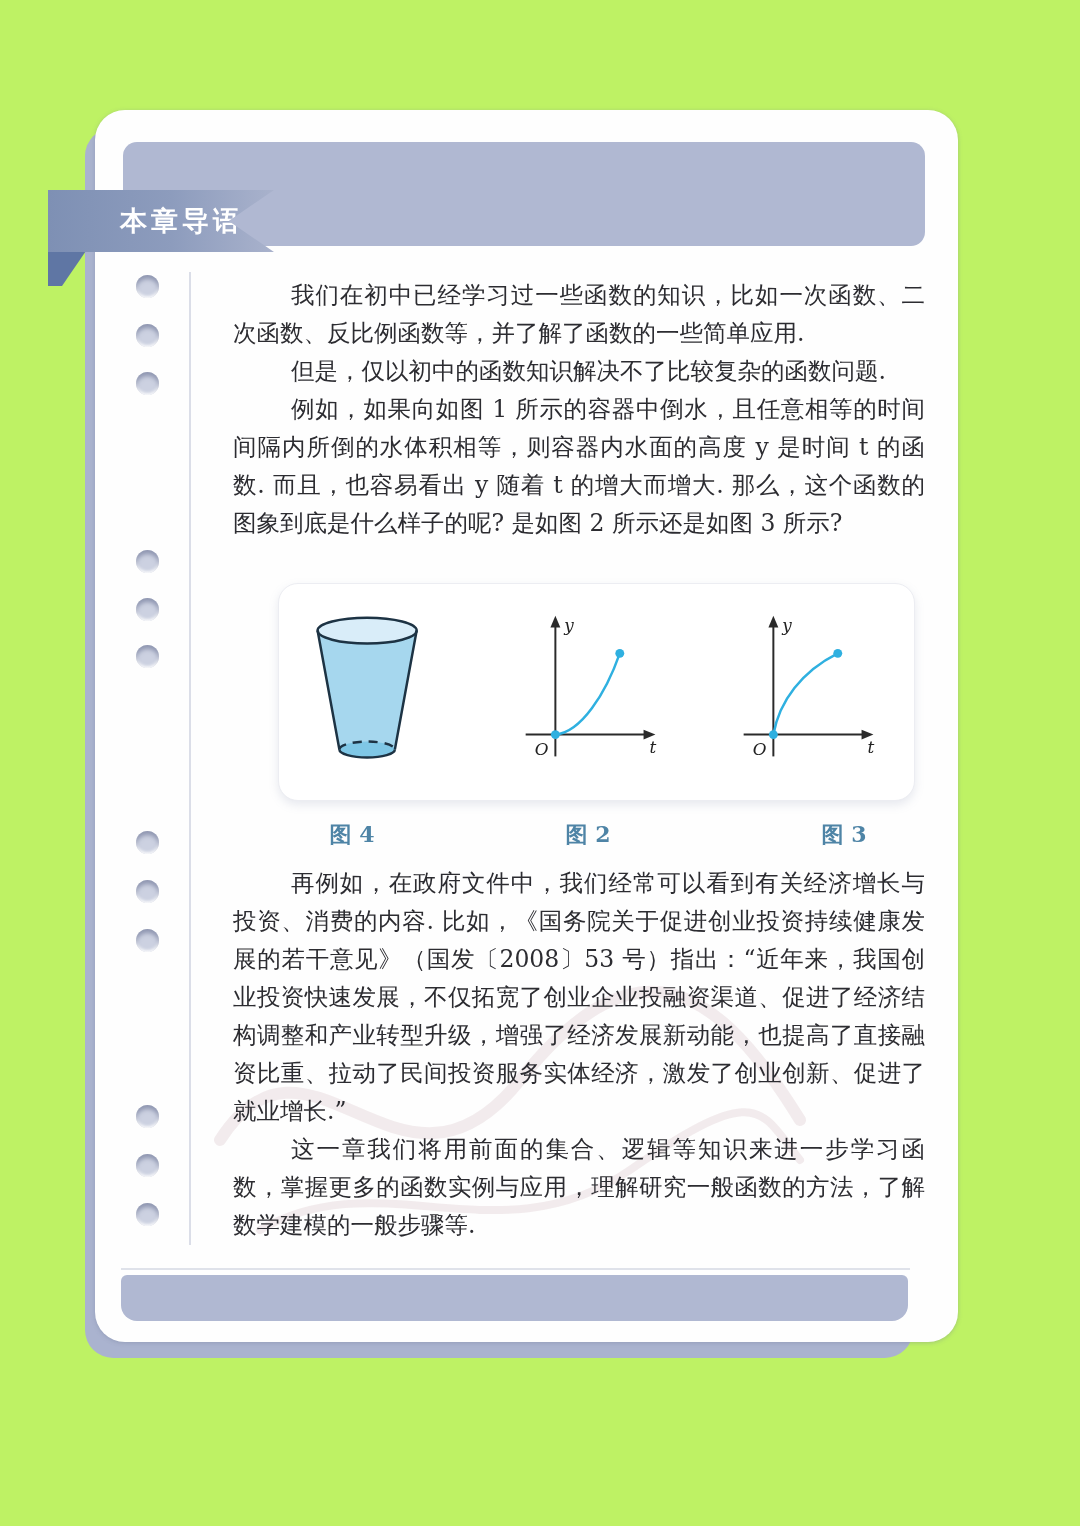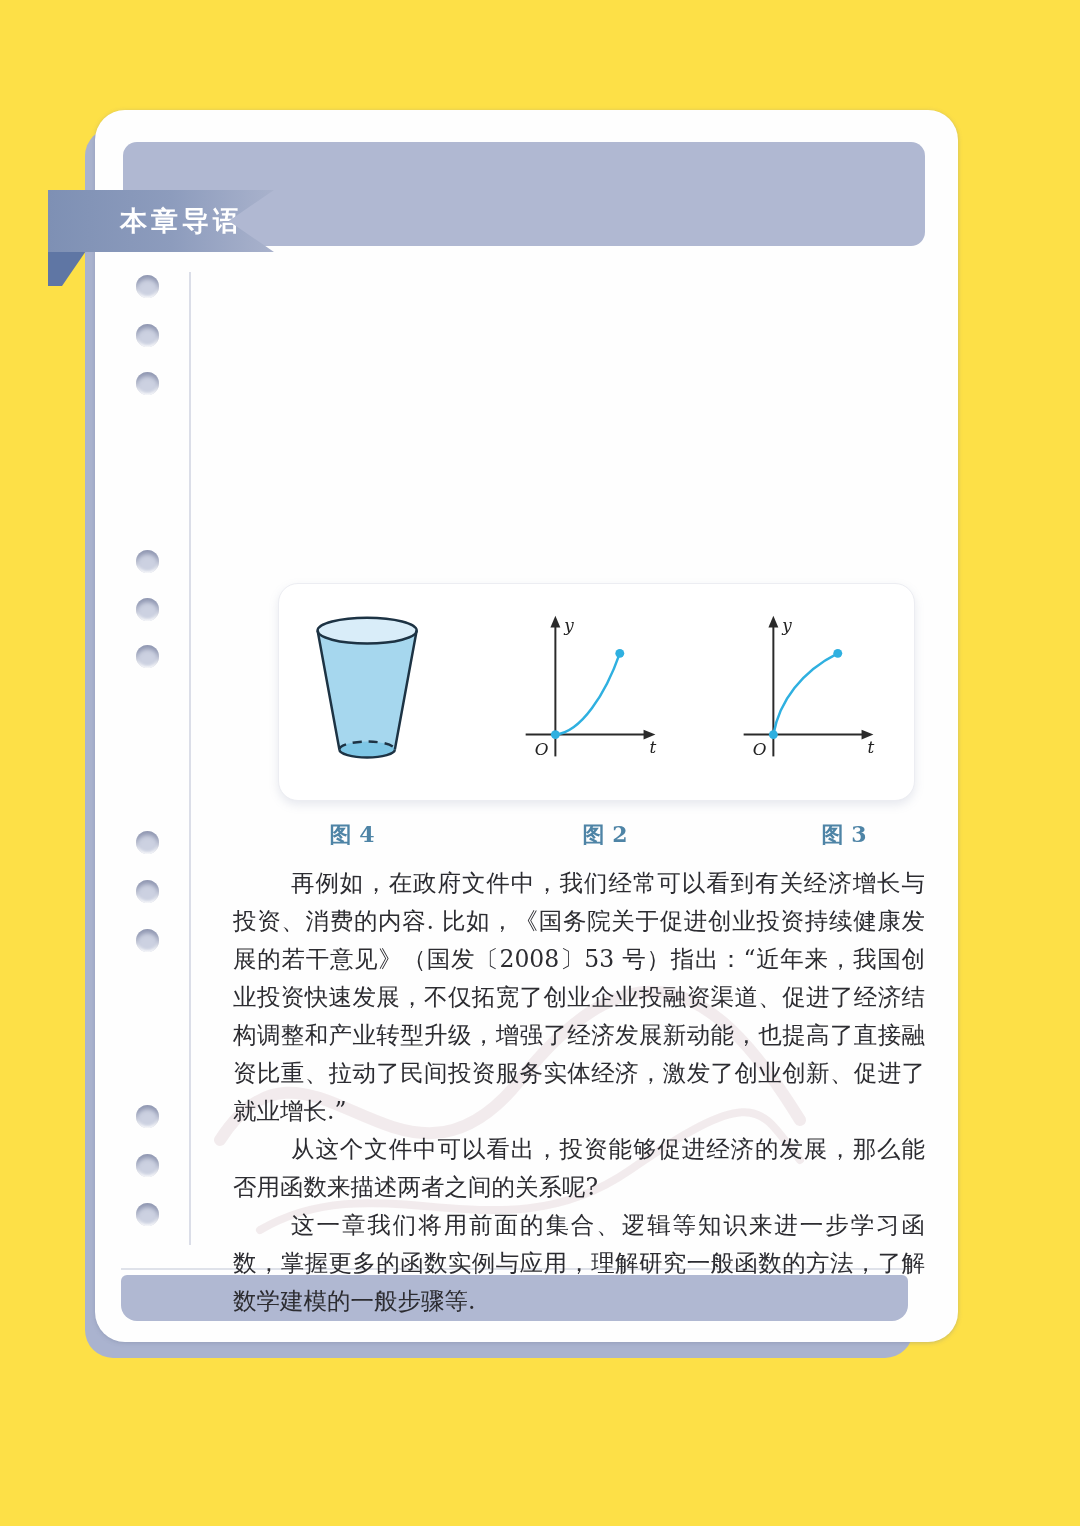--- a/index.html
+++ b/index.html
@@ -1,18 +1,18 @@
 <!DOCTYPE html>
 <html><head>
 <meta charset="utf-8">
 <style>
   html,body { margin:0; padding:0; }
   .screen {
     position:relative; width:1080px; height:1526px;
-    background:#fde047; overflow:hidden;
+    background:#bef264; overflow:hidden;
     font-family:"DejaVu Serif", serif;
   }
   .back-card {
     position:absolute; left:85px; top:128px; width:828px; height:1230px;
     background:#aab3cf; border-radius:28px;
   }
   .page-card {
     position:absolute; left:95px; top:110px; width:863px; height:1232px;
     background:#fefefe; border-radius:30px;
     box-shadow:0 1px 4px rgba(110,120,150,.35);
@@ -63,21 +63,21 @@
     background:#ffffff; border:1px solid #ecedf2; border-radius:20px;
     box-shadow:0 4px 10px rgba(130,140,170,.18); box-sizing:border-box;
     z-index:2;
   }
   .figure-box svg { display:block; width:635px; height:216px; }
   .caption {
     position:absolute; top:820px; transform:translateX(-50%);
     font-size:22px; font-weight:bold; color:#4e84a6; z-index:2;
     font-family:"DejaVu Serif", serif;
   }
-  .cap1 { left:352px; } .cap2 { left:588px;margin-left:17px; } .cap3 { left:844px; }
+  .cap1 { left:352px; } .cap2 { left:588px; } .cap3 { left:844px; }
   .watermark {
     position:absolute; left:200px; top:930px; width:620px; height:340px;
     opacity:.5; z-index:1; pointer-events:none;
   }
   .axis-label {
     font-style:italic; font-family:"DejaVu Serif", serif; font-size:17px; fill:#222222;
   }
 </style>
 </head>
 <body>
@@ -110,20 +110,25 @@
   <div class="ribbon-fold"></div>
   <div class="ribbon">
     <span>本章导语</span>
   </div>
 
   <svg class="watermark" viewBox="0 0 620 340">
     <path d="M20 210 C 110 70, 200 300, 320 150 S 520 60, 600 190" stroke="#e7dadd" stroke-width="12" fill="none" stroke-linecap="round"></path>
     <path d="M60 300 C 180 230, 300 330, 430 240 S 560 180, 600 230" stroke="#e7dadd" stroke-width="8" fill="none" stroke-linecap="round"></path>
   </svg>
 
+  <div class="text-a">
+    <p>我们在初中已经学习过一些函数的知识，比如一次函数、二次函数、反比例函数等，并了解了函数的一些简单应用.</p>
+    <p>但是，仅以初中的函数知识解决不了比较复杂的函数问题.</p>
+    <p>例如，如果向如图 1 所示的容器中倒水，且任意相等的时间间隔内所倒的水体积相等，则容器内水面的高度 y 是时间 t 的函数. 而且，也容易看出 y 随着 t 的增大而增大. 那么，这个函数的图象到底是什么样子的呢? 是如图 2 所示还是如图 3 所示?</p>
+  </div>
 
   <div class="figure-box">
     <svg viewBox="0 0 637 218">
 
       <g>
         <path d="M 37 47 A 50 13 0 0 0 137 47 L 115 167 A 28 8 0 0 1 59 167 Z" fill="#a6d7ee" stroke="none"></path>
         <ellipse cx="87" cy="167" rx="28" ry="8" fill="#7fc7e6"></ellipse>
         <path d="M 59 167 A 28 8 0 0 1 115 167" stroke="#1d3344" stroke-width="2.5" fill="none" stroke-dasharray="9 7"></path>
         <path d="M 59 167 A 28 8 0 0 0 115 167" stroke="#1d3344" stroke-width="2.5" fill="none"></path>
         <ellipse cx="87" cy="47" rx="50" ry="13" fill="#d9edf9" stroke="#1d3344" stroke-width="2.5"></ellipse>
@@ -157,17 +162,16 @@
       </g>
     </svg>
   </div>
 
   <span class="caption cap1">图 4</span>
   <span class="caption cap2">图 2</span>
   <span class="caption cap3">图 3</span>
 
   <div class="text-b">
     <p>再例如，在政府文件中，我们经常可以看到有关经济增长与投资、消费的内容. 比如，《国务院关于促进创业投资持续健康发展的若干意见》（国发〔2008〕53 号）指出：“近年来，我国创业投资快速发展，不仅拓宽了创业企业投融资渠道、促进了经济结构调整和产业转型升级，增强了经济发展新动能，也提高了直接融资比重、拉动了民间投资服务实体经济，激发了创业创新、促进了就业增长.”</p>
-    <p>从这个文件中可以看出，投资能够促进经济的发展，那么能否用函数来描述两者之间的关系呢?</p>
     <p>这一章我们将用前面的集合、逻辑等知识来进一步学习函数，掌握更多的函数实例与应用，理解研究一般函数的方法，了解数学建模的一般步骤等.</p>
   </div>
 
 </div>
 
 </body></html>

